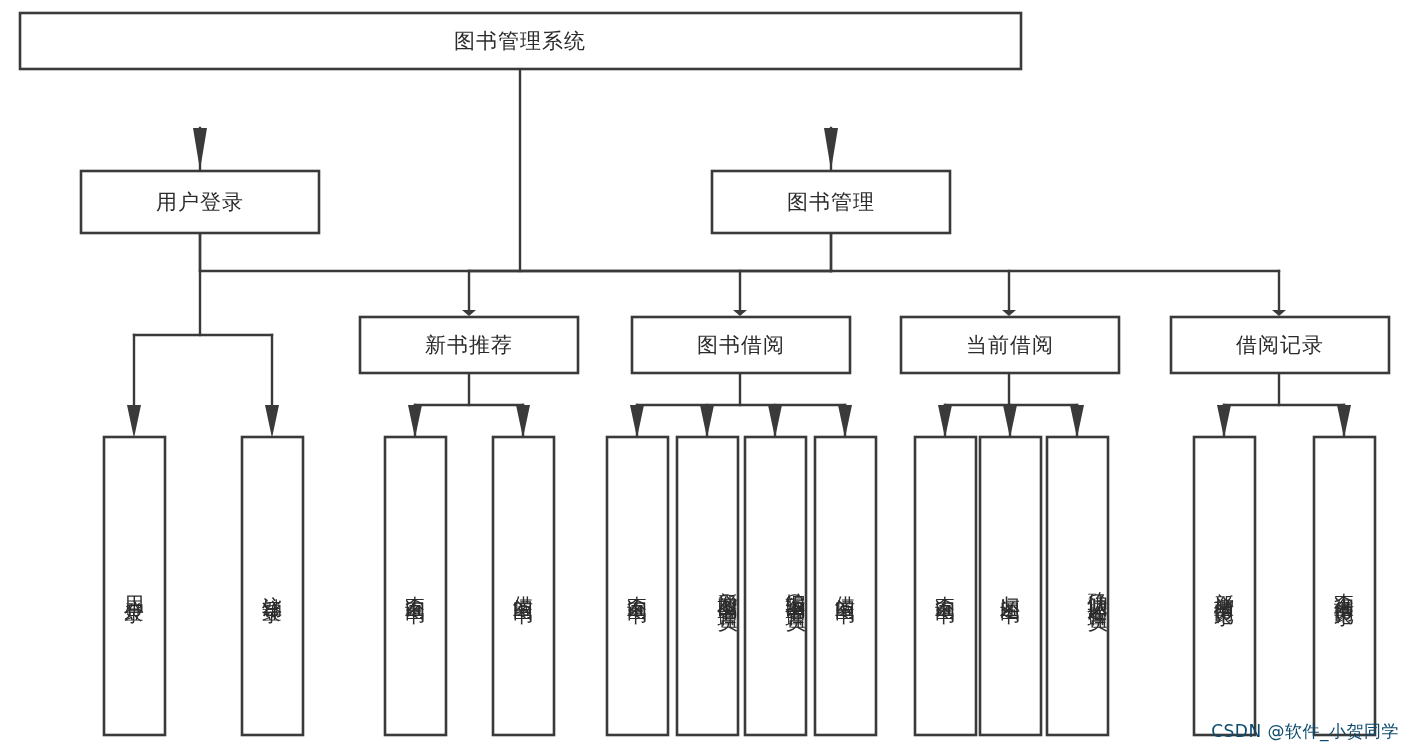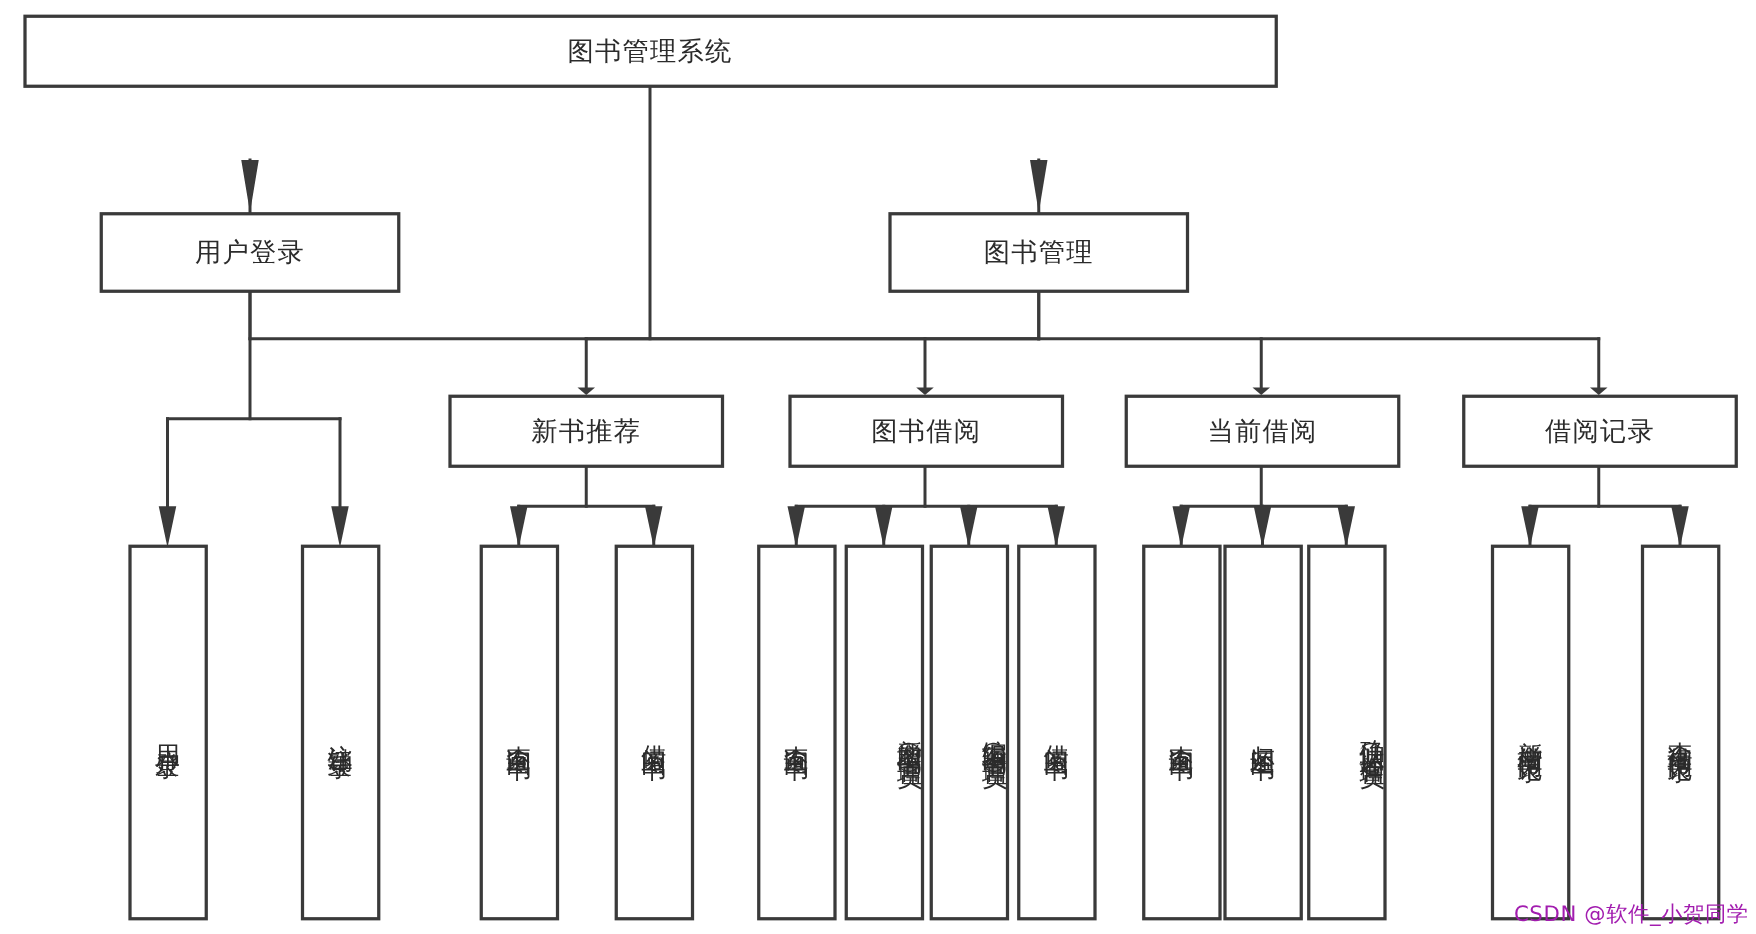--- a/index.html
+++ b/index.html
@@ -26,21 +26,21 @@
     font-size:20px;color:#2b2b2b;
     letter-spacing:3px;line-height:1;
     white-space:nowrap;
     display:flex;align-items:flex-start;justify-content:center;
     pointer-events:none;
   }
   .node-label-v.center{align-items:center;}
   .watermark{
     position:absolute;right:6px;bottom:4px;
     font-family:"DejaVu Sans","Liberation Sans",sans-serif;
-    font-size:17px;color:#a21caf;letter-spacing:0.5px;
+    font-size:17px;color:#0c4a6e;letter-spacing:0.5px;
     white-space:nowrap;
   }
 </style>
 </head>
 <body>
 
 <div id="diagram-root">
 
   <svg id="tree-svg" viewBox="0 0 1405 747">
     <defs>

